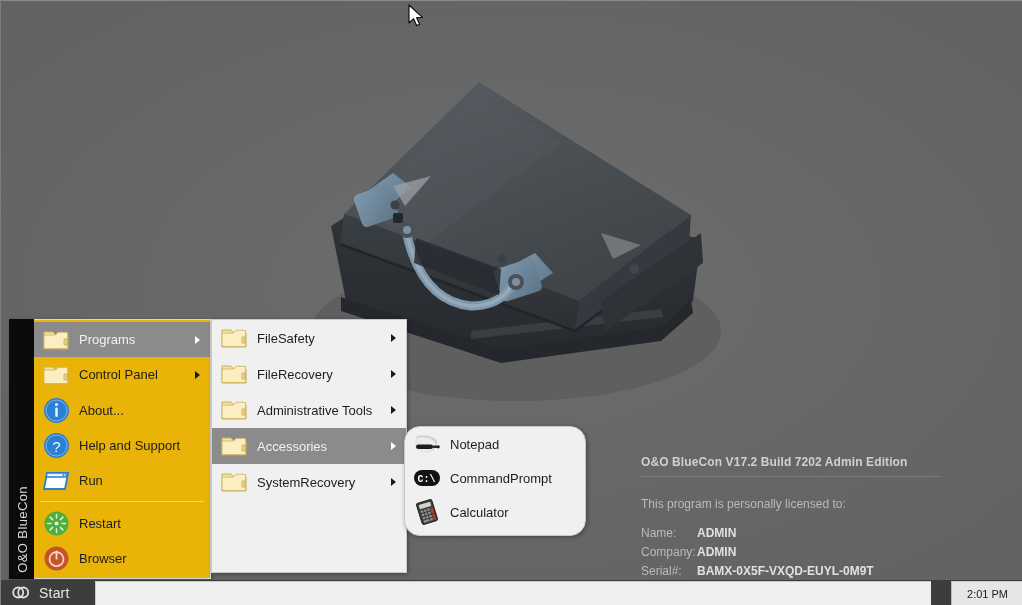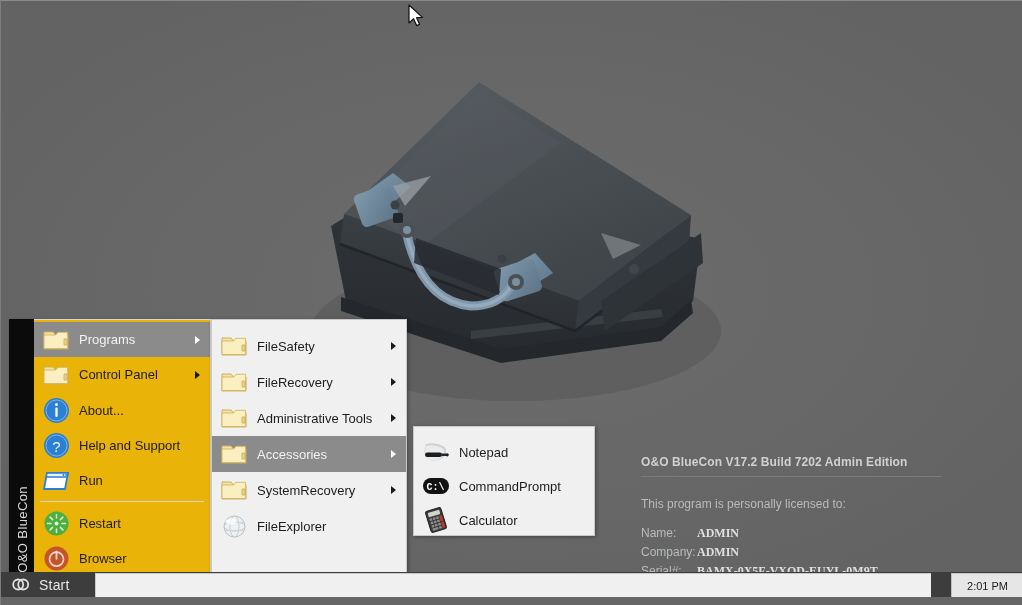--- a/index.html
+++ b/index.html
@@ -41,21 +41,21 @@
     color: #cfd1d1;
     font-size: 12px;
     padding-bottom: 4px;
     border-bottom: 1px solid #7b7d7d;
     margin-bottom: 18px;
     letter-spacing: .1px;
   }
   #license .lic-sub { color: #b8bbbb; margin-bottom: 10px; font-size: 12px; }
   #license .lic-row { display: flex; }
   #license .lic-lbl { width: 56px; color: #b8bbbb; font-size: 12px; }
-  #license .lic-val { color: #dfe1e1; font-weight: bold; font-size: 12px; font-family: Liberation Serif, serif; }
+  #license .lic-val { color: #dfe1e1; font-weight: bold; font-size: 12px; }
 
   
   #startmenu {
     position: absolute;
     left: 8px; top: 318px;
     width: 202px; height: 260px;
     display: flex;
     box-shadow: 1px 1px 3px rgba(0,0,0,.35);
   }
   #startmenu-rail {
@@ -113,30 +113,30 @@
   }
   .mi.sel .arrow { border-left-color: #ffffff; }
   .mi-sep { height: 1px; background: #d4d4d4; margin: 3px 6px; }
 
   
   .submenu {
     position: absolute;
     background: #f0f0f0;
     border: 1px solid #c9c9c9;
     box-shadow: 1px 1px 4px rgba(0,0,0,.35);
-    padding: 8px 0;
+    padding: 0 0;
   }
   #submenu1 { left: 210px; top: 318px; width: 196px; height: 254px; }
-  #submenu2 { left: 412px; top: 425px; width: 182px; height: 110px; }
+  #submenu2 { left: 403px; top: 425px; width: 182px; height: 110px; border-radius: 16px; }
   #submenu2 .mi { height: 34px; }
 
   
   #taskbar {
     position: absolute;
-    left: 0; bottom: 8px;
+    left: 0; bottom: 0;
     width: 1022px; height: 25px;
     background: #3d3d3d;
     display: flex;
     align-items: stretch;
   }
   #start-button {
     width: 94px;
     display: flex; align-items: center;
     gap: 9px;
     padding-left: 10px;
@@ -417,32 +417,20 @@
         <svg class="ico-svg" width="28" height="24" viewBox="0 0 28 24">
           <path d="M2 4 h9 l2.6 3 H26 v14 H2 Z" fill="#f6e3a0" stroke="#cbb05a" stroke-width="1"></path>
           <path d="M2 7 h11.6 L16 4.3 H25.6 V20.5 H2 Z" fill="#fbeec0" stroke="#cbb05a" stroke-width=".8"></path>
           <path d="M22 11 h3 v6 h-3 z" fill="#e9d48e" stroke="#c4a84f" stroke-width=".7"></path>
         </svg>
       </span>
       <span class="mi-lbl">SystemRecovery</span>
       <span class="arrow"></span>
     </div>
 
-    <div class="mi">
-      <span class="mi-ico">
-        <svg class="ico-svg" width="27" height="27" viewBox="0 0 27 27">
-          <circle cx="13.5" cy="13.5" r="10.5" fill="#eef1f3" stroke="#b9c0c6" stroke-width="1"></circle>
-          <ellipse cx="13.5" cy="13.5" rx="10.5" ry="4.6" fill="none" stroke="#c6ccd1" stroke-width="1"></ellipse>
-          <ellipse cx="13.5" cy="13.5" rx="4.6" ry="10.5" fill="none" stroke="#c6ccd1" stroke-width="1"></ellipse>
-          <path d="M4 9.5 h19 M4 17.5 h19" stroke="#ccd2d7" stroke-width=".9" fill="none"></path>
-          <ellipse cx="10" cy="8.5" rx="5.5" ry="3" fill="#ffffff" opacity=".75"></ellipse>
-        </svg>
-      </span>
-      <span class="mi-lbl">FileExplorer</span>
-    </div>
 
 
   </div>
 
   <div id="submenu2" class="submenu">
 
     <div class="mi">
       <span class="mi-ico">
         <svg class="ico-svg" width="28" height="26" viewBox="0 0 28 26">
           <path d="M4 5 q9 -2 17 2 q4 2 3 7 q-1 5 -8 7 q-8 2 -12 -3 q-3 -4 0 -13 z" fill="#cfd2d4"></path>

